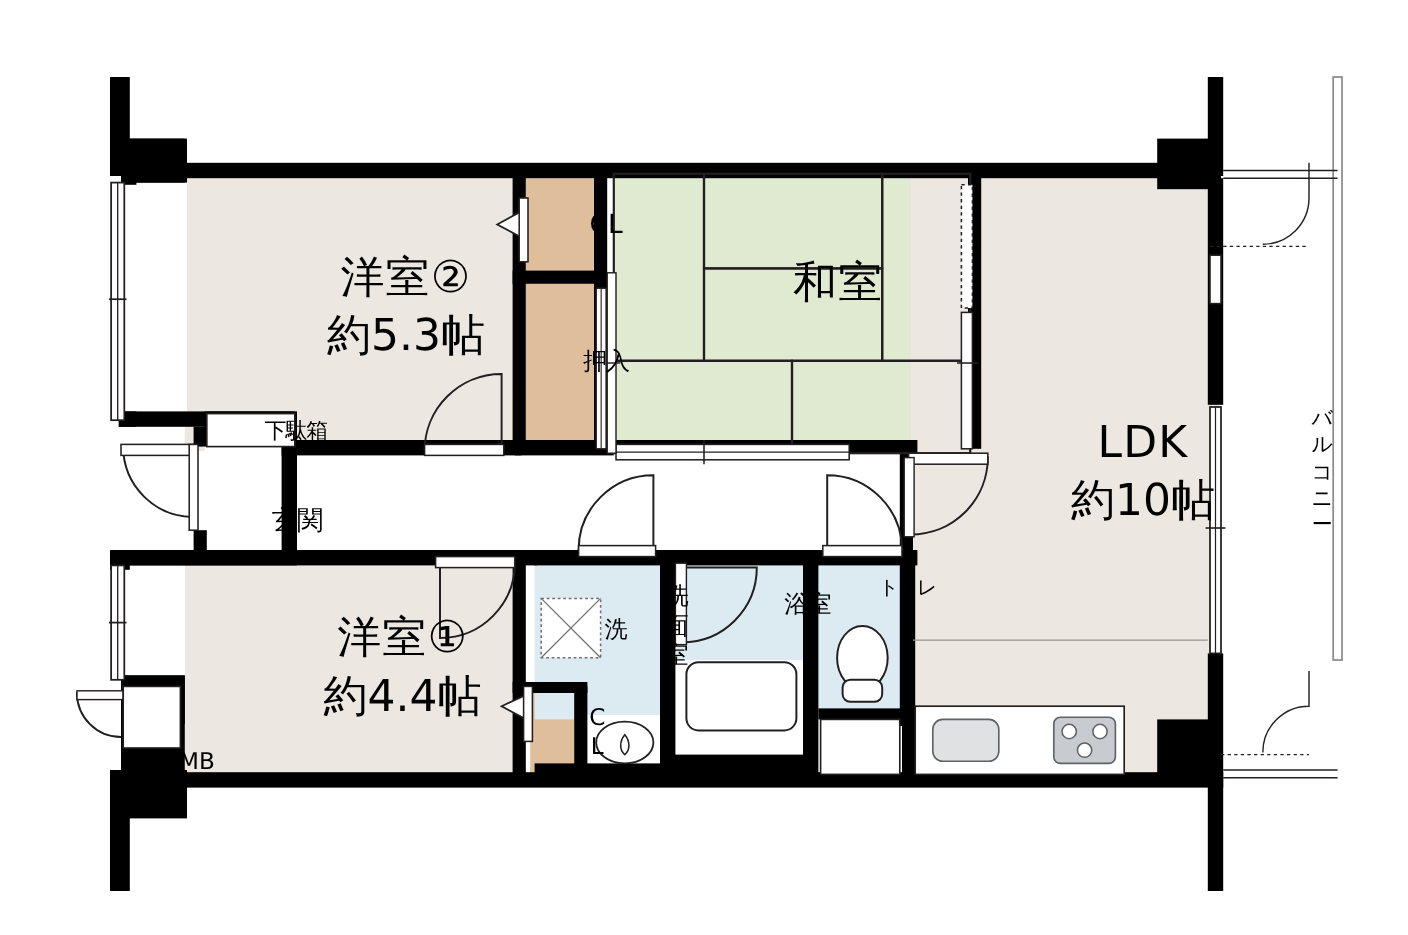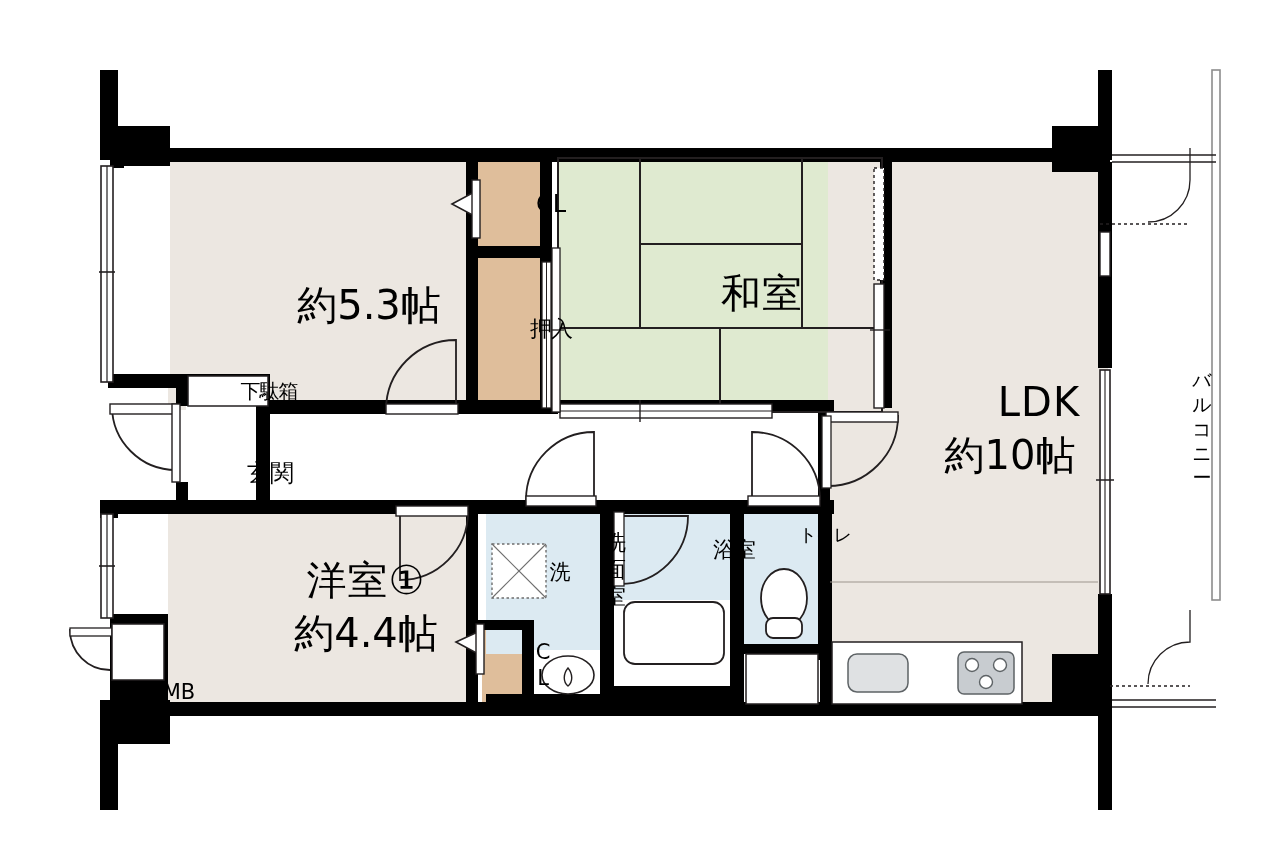--- a/index.html
+++ b/index.html
@@ -279,26 +279,27 @@
 
     <rect x="188" y="376" width="80" height="30" fill="#ffffff" stroke="#231f20" stroke-width="1.5"></rect>
 
     <rect x="112" y="624" width="52" height="56" fill="#ffffff" stroke="#231f20" stroke-width="1.5"></rect>
 
     <line x1="830" y1="582" x2="1098" y2="582" stroke="#9b958e" stroke-width="1.2"></line>
   </g>
 
 </svg>
 
+<div class="lbl" style="left:228px;top:230px;width:200px;font-size:40px;letter-spacing:1px;">洋室②</div>
 <div class="lbl" style="left:228px;top:283px;width:200px;font-size:40px;letter-spacing:0px;">約5.3帖</div>
 
-<div class="lbl" style="left:636px;top:235px;width:170px;font-size:40px;letter-spacing:1px;margin-top:36px;">和室</div>
+<div class="lbl" style="left:636px;top:235px;width:170px;font-size:40px;letter-spacing:1px;">和室</div>
 
 <div class="lbl" style="left:898px;top:380px;width:200px;font-size:40px;letter-spacing:1px;">LDK</div>
-<div class="lbl" style="left:869px;top:433px;width:200px;font-size:40px;">約10帖</div>
+<div class="lbl" style="left:898px;top:433px;width:200px;font-size:40px;">約10帖</div>
 
 <div class="lbl" style="left:220px;top:558px;width:210px;font-size:40px;letter-spacing:1px;text-align:center;">洋室①</div>
 <div class="lbl" style="left:220px;top:611px;width:210px;font-size:40px;">約4.4帖</div>
 
 <div class="lbl" style="left:480px;top:191px;width:60px;font-size:24px;">CL</div>
 
 <div class="lbl" style="left:480px;top:317px;width:60px;font-size:22px;letter-spacing:-1px;">押入</div>
 
 <div class="lbl" style="left:484px;top:639px;width:36px;font-size:21px;line-height:1.25;">C
 L</div>

